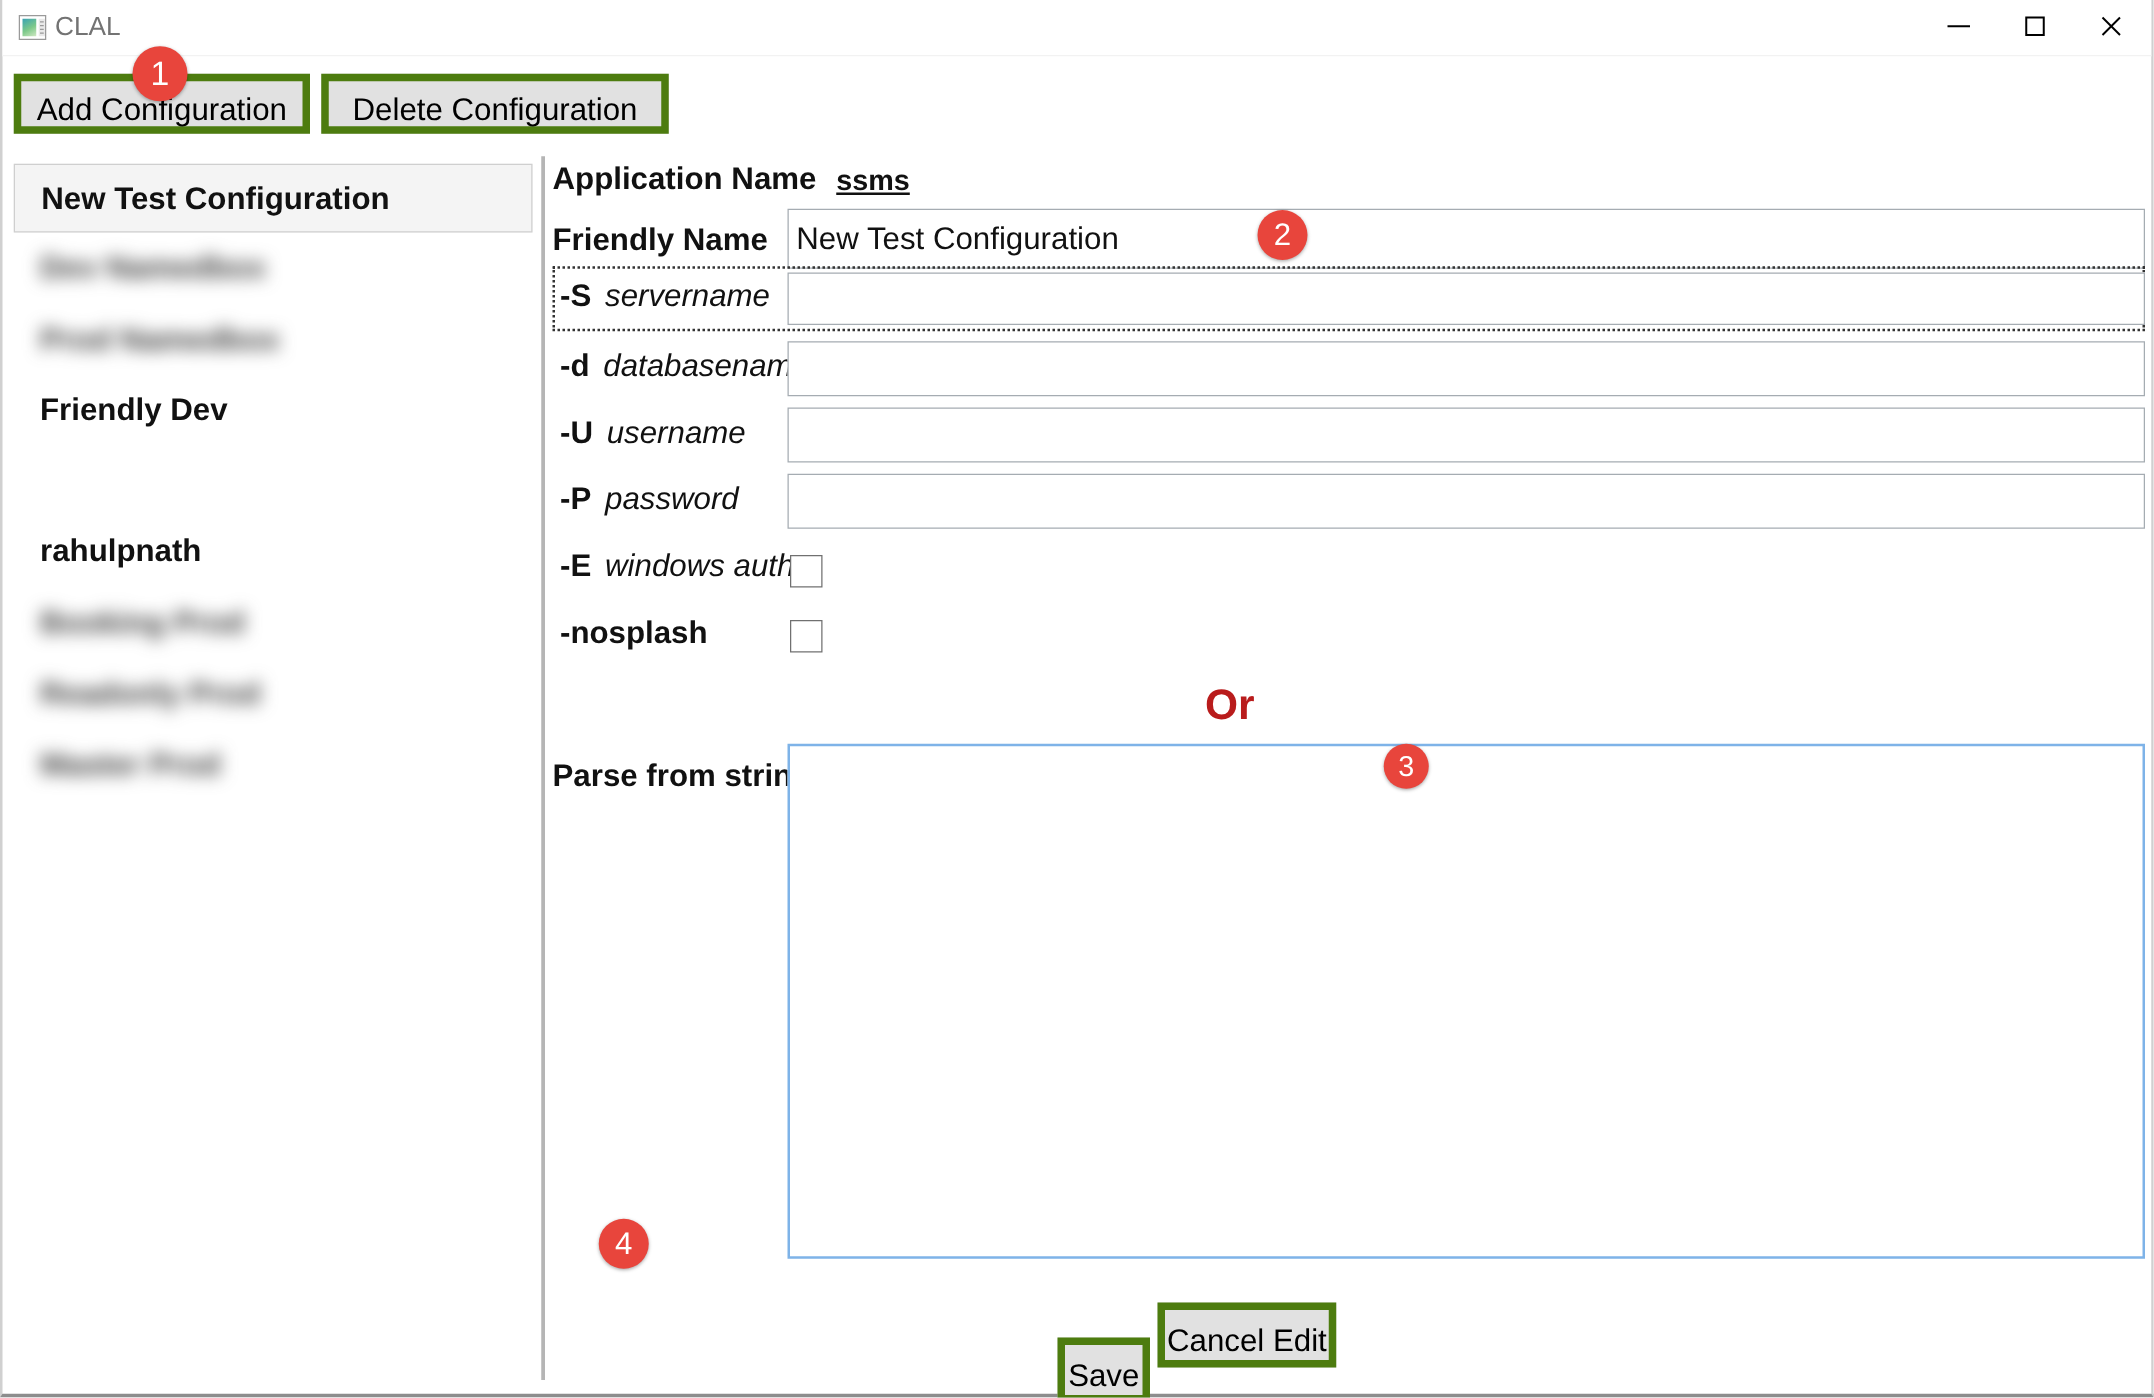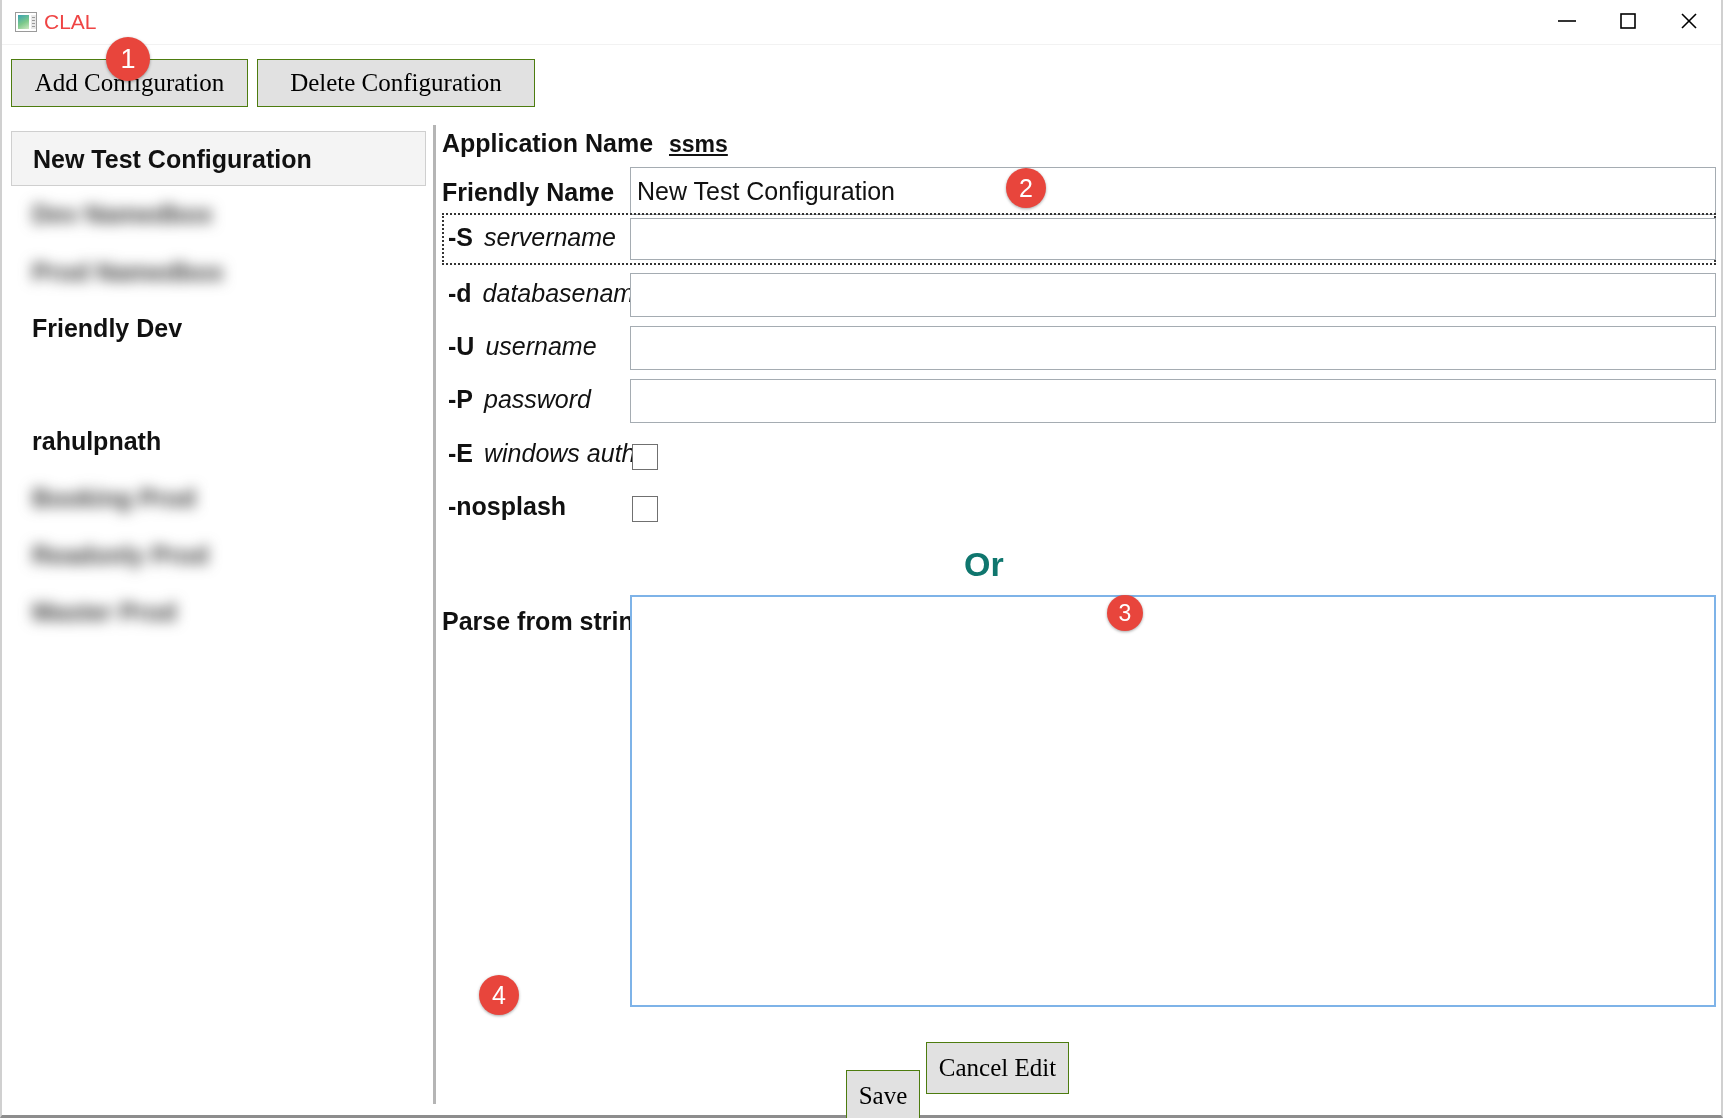--- a/index.html
+++ b/index.html
@@ -63,42 +63,42 @@
     display: block;
     height: 1px;
     margin: 2px 1px 0 1px;
     background: #9a9a9a;
   }
   #title-text {
     position: absolute;
     left: 42px; top: 10px;
     font-size: 21px;
     line-height: 24px;
-    color: #ef4444;
+    color: #737373;
     white-space: nowrap;
   }
   .winbtn {
     position: absolute;
     top: 0;
     width: 61px;
     height: 42px;
     cursor: default;
   }
   .winbtn svg { position: absolute; left: 50%; top: 50%; transform: translate(-50%,-50%); }
   #btn-min { right: 124px; }
   #btn-max { right: 63px; }
   #btn-close { right: 2px; }
 
   
   .wbutton {
     position: absolute;
     box-sizing: border-box;
     background: #e1e1e1;
-    border: 1px solid #4d7c0f;
-    font-family: Liberation Serif, serif;
+    border: 6px solid #4d7c0f;
+    font-family: Liberation Sans, sans-serif;
     font-size: 25px;
     color: #000;
     text-align: center;
     white-space: nowrap;
     cursor: default;
     padding: 0;
   }
   #add-config-btn {
     left: 9px; top: 59px;
     width: 237px; height: 48px;
@@ -195,21 +195,21 @@
     height: 52px;
     box-sizing: border-box;
     border: 2px dotted #333333;
     pointer-events: none;
   }
   #or-label {
     position: absolute;
     left: 522px; top: 420px;
     font-size: 34px;
     font-weight: bold;
-    color: #0f766e;
+    color: #b91c1c;
   }
   #parse-area {
     position: absolute;
     left: 188px; top: 470px;
     width: 1086px;
     height: 412px;
     box-sizing: border-box;
     border: 2px solid #7eb3e8;
     background: #ffffff;
     font-family: "Liberation Sans", sans-serif;

